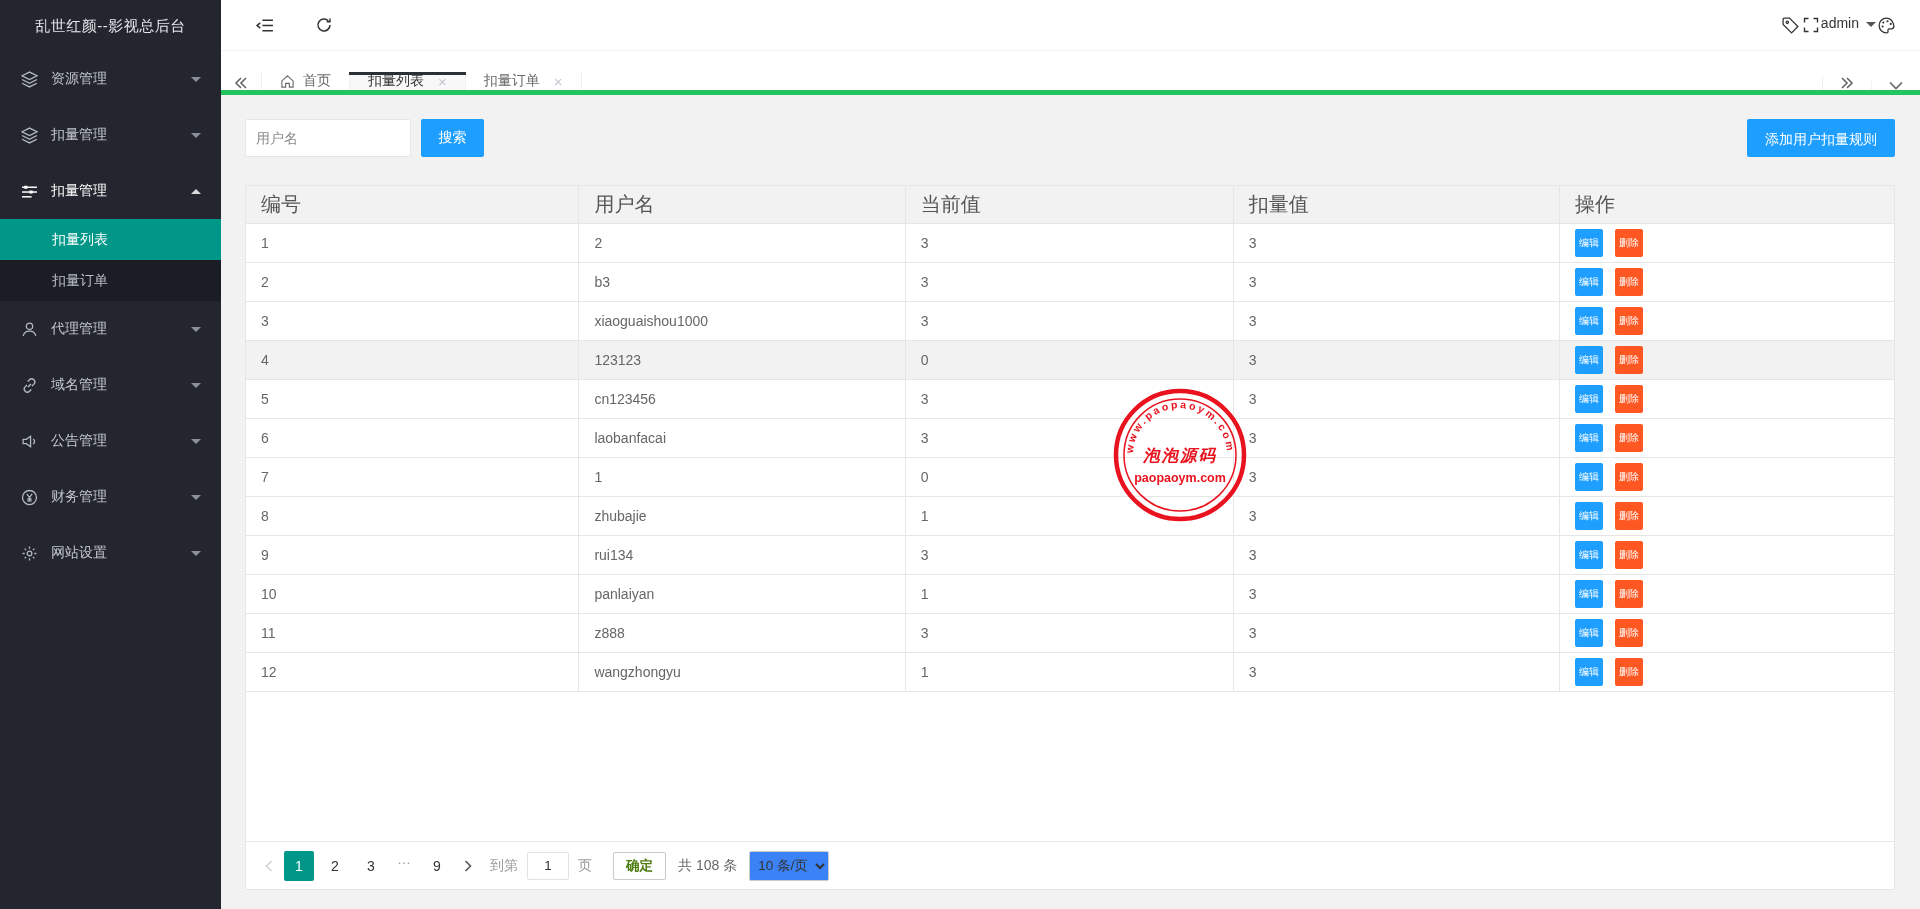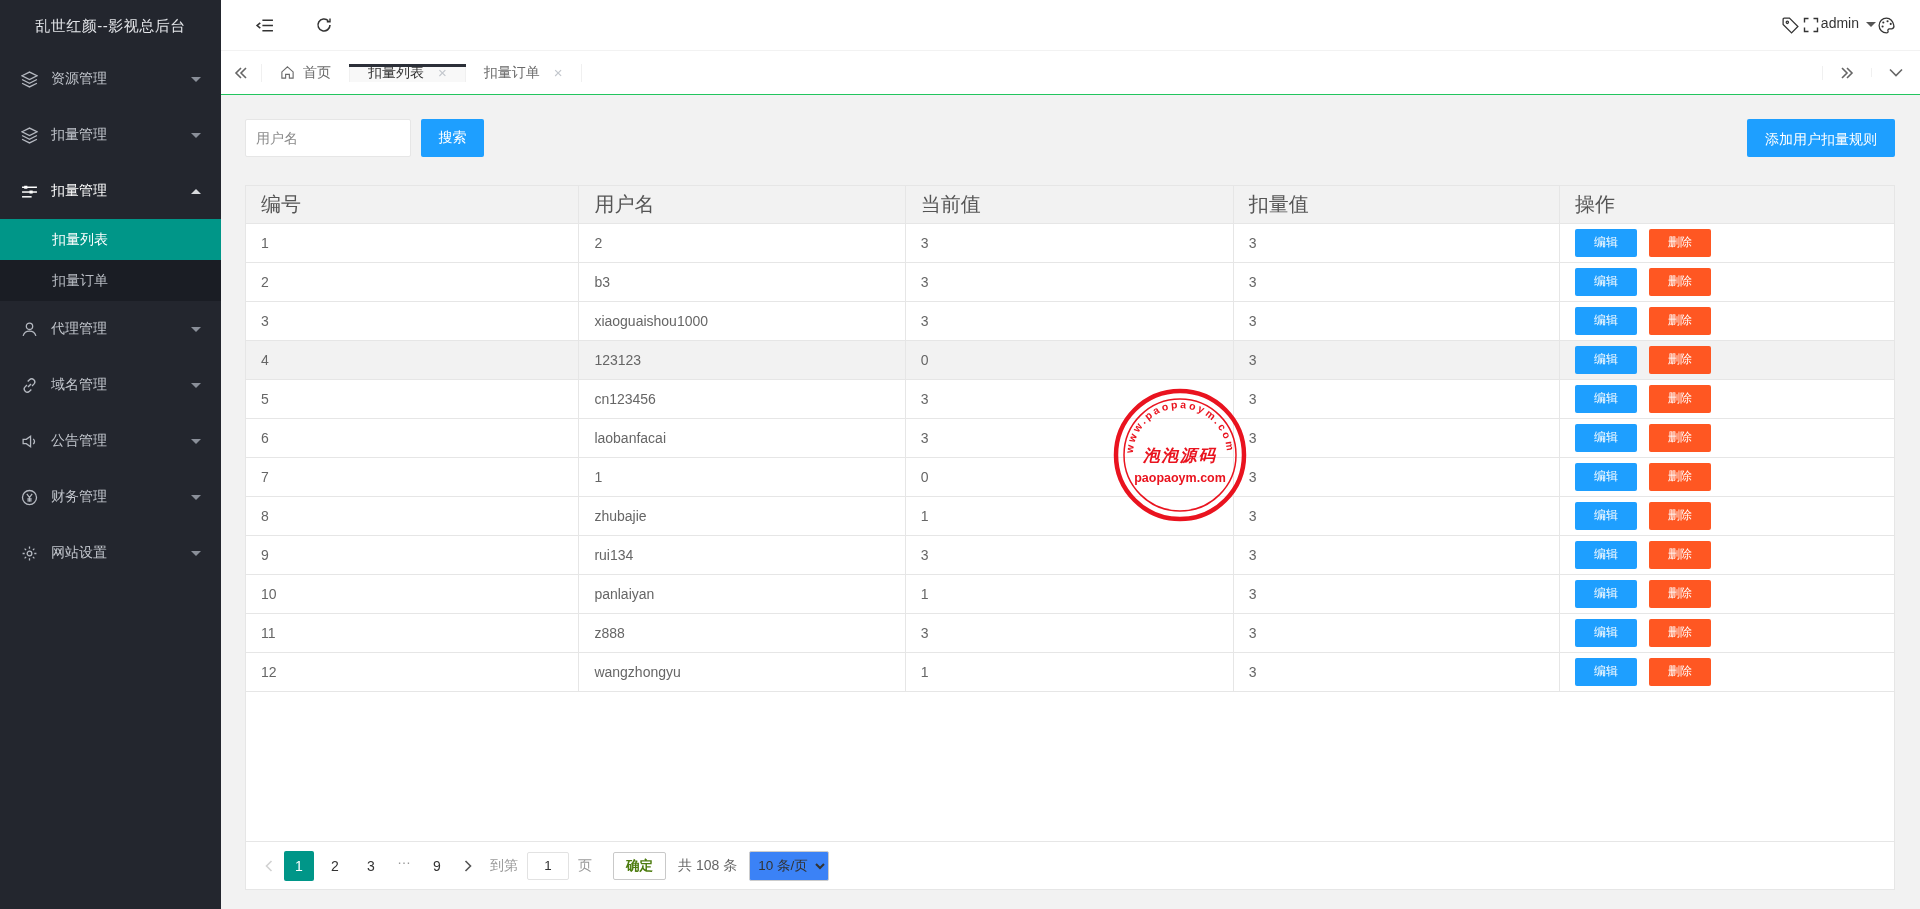--- a/index.html
+++ b/index.html
@@ -25,21 +25,21 @@
   
   .main { position:absolute; left:221px; top:0; right:0; height:909px; }
   .topbar { height:51px; background:#fff; border-bottom:1px solid #f2f2f2; display:flex; align-items:center; }
   .topbar .left { display:flex; align-items:center; gap:40px; padding-left:33px; }
   .topbar .right { margin-left:auto; display:flex; align-items:flex-start; padding-right:24px; }
   .tb-icon { width:20px; height:20px; display:flex; align-items:center; justify-content:center; cursor:pointer; }
   .tb-icon svg { stroke:#333; }
   .admin-box { display:flex; align-items:center; gap:7px; cursor:pointer; color:#333; }
   .admin-caret { width:0; height:0; border-left:5px solid transparent; border-right:5px solid transparent; border-top:5px solid #555; margin-top:2px; }
 
-  .tabbar { height:44px; background:#fff; border-bottom:1px solid #22c55e; display:flex; align-items:center; }
+  .tabbar { height:44px; background:#fff; border-bottom:5px solid #22c55e; display:flex; align-items:flex-end; }
   .tab-scroll { width:40px; display:flex; align-items:center; justify-content:center; cursor:pointer; }
   .tab-scroll svg { stroke:#666; }
   .tab-scroll.rt { border-left:1px solid #f0f0f0; width:49px; }
   .tab { display:flex; align-items:center; padding:0 18px; border-right:1px solid #f0f0f0; color:#6a6a6a; cursor:pointer; position:relative; background:#fff; }
   .tab:first-of-type { border-left:1px solid #f0f0f0; }
   .tab .home-ic { margin-right:8px; display:flex; }
   .tab .home-ic svg { stroke:#6a6a6a; }
   .tab.active { background:#f8f8f8; color:#333; }
   .tab.active::before { content:""; position:absolute; left:-1px; right:-1px; top:0; height:3px; background:#2b2f38; }
   .tab .close { margin-left:14px; color:#c2c6cc; font-size:15px; line-height:1; cursor:pointer; }
@@ -53,21 +53,21 @@
   .btn-search { width:63px; margin-left:10px; }
   .btn-add { margin-left:auto; padding:12px 18px; }
 
   .card { margin-top:28px; background:#fff; border:1px solid #e6e6e6; height:705px; display:flex; flex-direction:column; position:relative; }
   table.grid { width:100%; border-collapse:collapse; table-layout:fixed; }
   table.grid th { height:37px; background:#f2f2f2; color:#555; font-weight:normal; text-align:left; padding-left:15px; border-bottom:1px solid #e6e6e6; border-right:1px solid #e6e6e6; font-size:20px; }
   table.grid th:last-child { border-right:none; }
   table.grid td { height:39px; color:#666; padding-left:15px; border-bottom:1px solid #e6e6e6; border-right:1px solid #e6e6e6; font-size:14px; background:#fff; }
   table.grid td:last-child { border-right:none; }
   table.grid tr.hl td { background:#f2f2f2; }
-  .btn-edit,.btn-del { height:28px; padding:0 19px; border:none; border-radius:2px; color:#fff; font-size:12px; cursor:pointer; }
+  .btn-edit,.btn-del { height:28px; padding:0 4px; border:none; border-radius:2px; color:#fff; font-size:10px; cursor:pointer; }
   .btn-edit { background:#1e9fff; margin-right:12px; }
   .btn-del { background:#ff5722; }
   .card-spacer { flex:1; }
 
   .pager { height:48px; border-top:1px solid #e6e6e6; display:flex; align-items:center; padding-left:9px; color:#666; }
   .pg-arrow { width:26px; height:30px; display:flex; align-items:center; justify-content:center; cursor:pointer; }
   .pg-num { min-width:30px; height:30px; line-height:30px; text-align:center; margin:0 3px; color:#333; cursor:pointer; border-radius:2px; }
   .pg-num.active { background:#009688; color:#fff; cursor:default; }
   .pg-ellipsis { color:#999; margin:0 3px; min-width:24px; text-align:center; }
   .pg-label { color:#999; margin:0 9px; }

